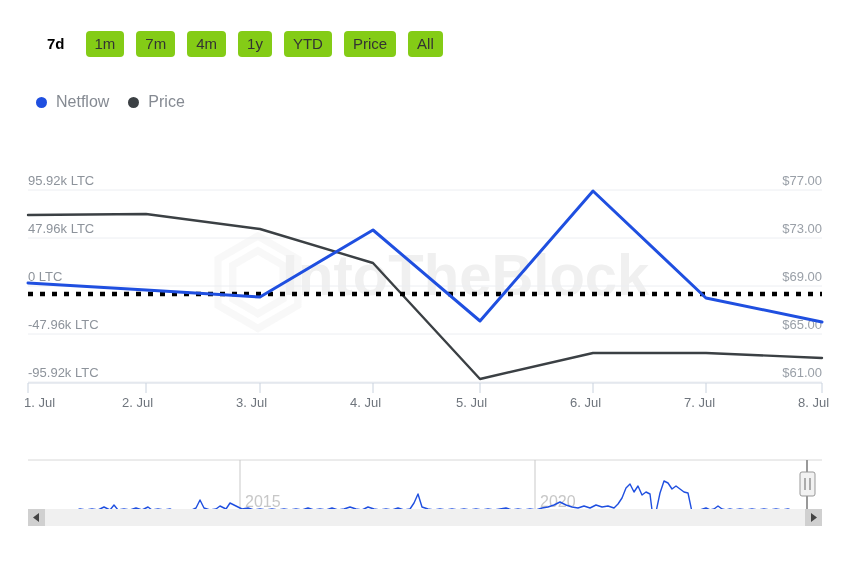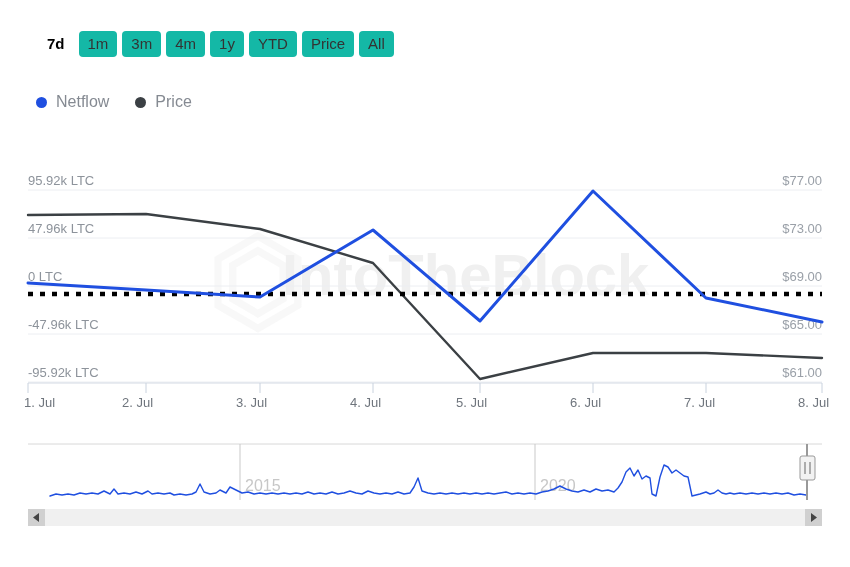--- a/index.html
+++ b/index.html
@@ -16,26 +16,26 @@
     position: relative;
   }
 
   
   #range-buttons {
     position: absolute;
     left: 38px;
     top: 31px;
     display: flex;
     align-items: flex-end;
-    gap: 5px;
+    gap: 12px;
   }
   .range-btn {
     font-size: 15px;
     color: #333333;
-    background: #14b8a6;
+    background: #84cc16;
     border: none;
     border-radius: 4px;
     padding: 5px 9px 6px 9px;
     line-height: 1;
     font-family: "Liberation Sans", sans-serif;
     cursor: pointer;
     white-space: nowrap;
   }
   .range-btn.active {
     background: transparent;
@@ -43,21 +43,21 @@
     color: #000000;
   }
 
   
   #legend {
     position: absolute;
     left: 36px;
     top: 94px;
     display: flex;
     align-items: flex-end;
-    gap: 26px;
+    gap: 19px;
   }
   .legend-item {
     display: flex;
     align-items: center;
     gap: 9px;
     cursor: pointer;
   }
   .legend-dot {
     width: 11px;
     height: 11px;
@@ -109,21 +109,21 @@
   }
   .axis-base {
     stroke: #d3dae4;
     stroke-width: 1;
   }
 
   
   #navigator {
     position: absolute;
     left: 0;
-    top: 432px;
+    top: 448px;
     width: 820px;
     height: 80px;
   }
   .nav-top-line { stroke: #d8d8d8; stroke-width: 1; }
   .nav-divider  { stroke: #c9c9c9; stroke-width: 1; }
   .nav-year {
     font-size: 16px;
     fill: #c7c7c7;
     font-family: "Liberation Sans", sans-serif;
   }
@@ -161,21 +161,21 @@
     cursor: pointer;
   }
   .sb-arrow svg { display: block; }
 </style>
 </head>
 <body>
 
 <div id="range-buttons">
   <button class="range-btn active">7d</button>
   <button class="range-btn">1m</button>
-  <button class="range-btn">3m</button>
+  <button class="range-btn">7m</button>
   <button class="range-btn">4m</button>
   <button class="range-btn">1y</button>
   <button class="range-btn">YTD</button>
   <button class="range-btn">Price</button>
   <button class="range-btn">All</button>
 </div>
 
 <div id="legend">
   <div class="legend-item">
     <span class="legend-dot" style="background:#1f4fe0"></span>

